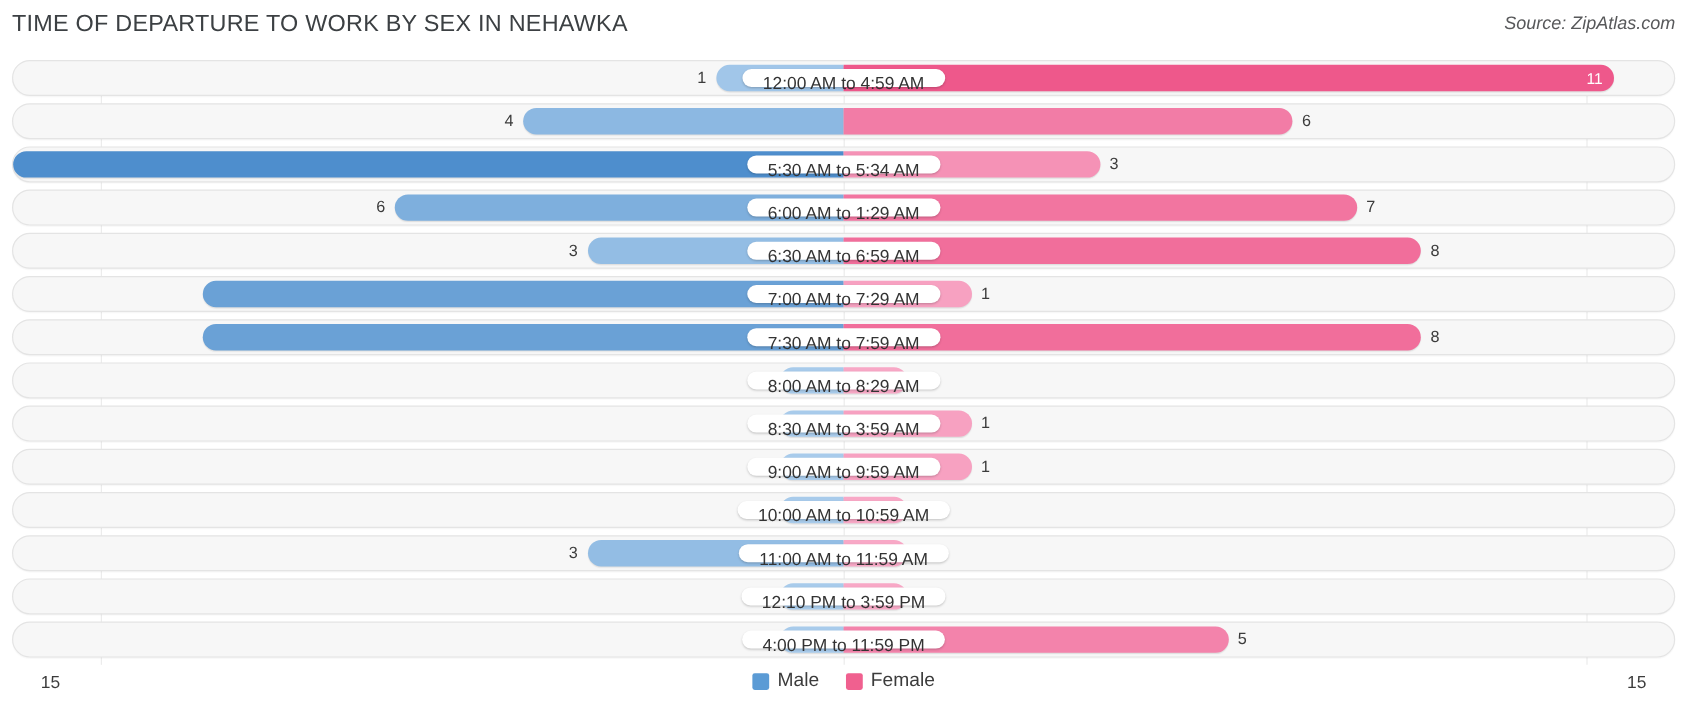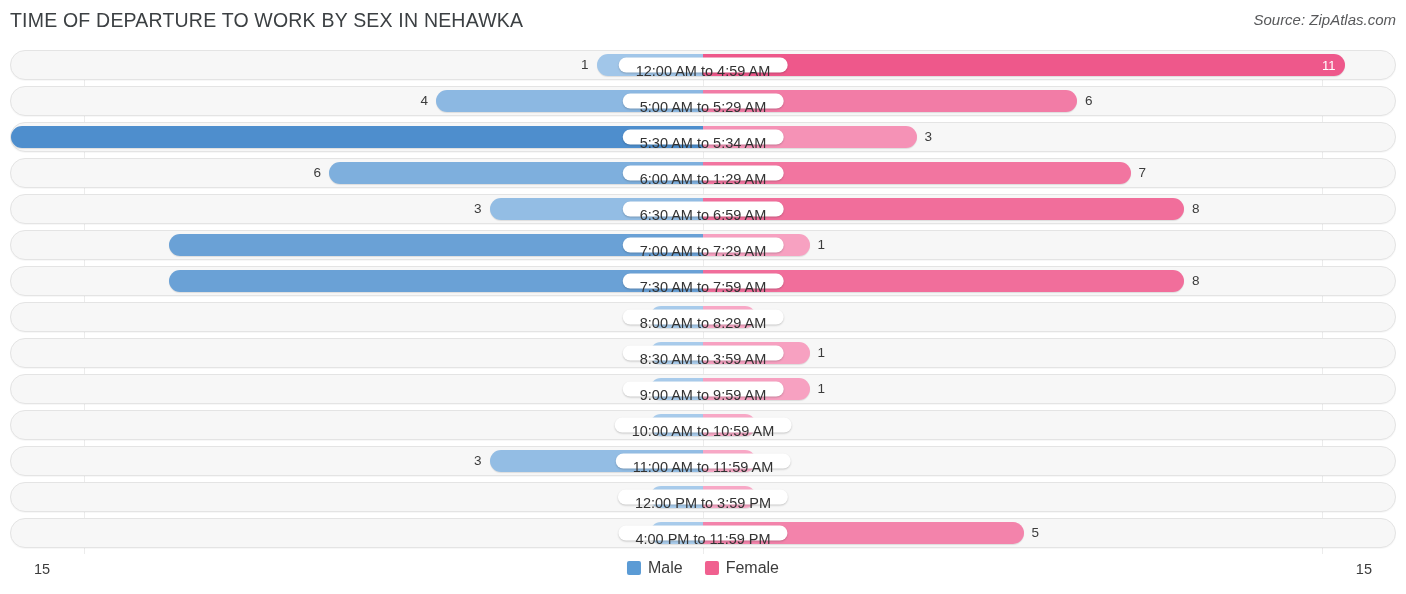--- a/index.html
+++ b/index.html
@@ -222,21 +222,20 @@
       </div>
       <div class="row">
         <div class="half half-left">
           <span class="bar-value-out left">4</span>
           <div class="bar bar-left" style="width: 267px; background: rgb(140, 184, 226);"></div>
         </div>
         <div class="half half-right">
           <div class="bar bar-right" style="width: 374px; background: rgb(242, 124, 166);"></div>
           <span class="bar-value-out right">6</span>
         </div>
-        <div class="cat-pill">5:00 AM to 5:29 AM</div>
       </div>
       <div class="row">
         <div class="half half-left">
           <div class="bar bar-left" style="width: 693px; background: rgb(78, 142, 205);">
             <span class="bar-value-in">13</span>
           </div>
         </div>
         <div class="half half-right">
           <div class="bar bar-right" style="width: 213.5px; background: rgb(245, 146, 182);"></div>
           <span class="bar-value-out right">3</span>
@@ -346,21 +345,21 @@
       </div>
       <div class="row">
         <div class="half half-left">
           <span class="bar-value-out left">0</span>
           <div class="bar bar-left" style="width: 53px; background: rgb(168, 203, 235);"></div>
         </div>
         <div class="half half-right">
           <div class="bar bar-right" style="width: 53px; background: rgb(248, 168, 198);"></div>
           <span class="bar-value-out right">0</span>
         </div>
-        <div class="cat-pill">12:00 PM to 3:59 PM</div>
+        <div class="cat-pill">12:10 PM to 3:59 PM</div>
       </div>
       <div class="row">
         <div class="half half-left">
           <span class="bar-value-out left">0</span>
           <div class="bar bar-left" style="width: 53px; background: rgb(168, 203, 235);"></div>
         </div>
         <div class="half half-right">
           <div class="bar bar-right" style="width: 320.5px; background: rgb(243, 131, 171);"></div>
           <span class="bar-value-out right">5</span>
         </div>

